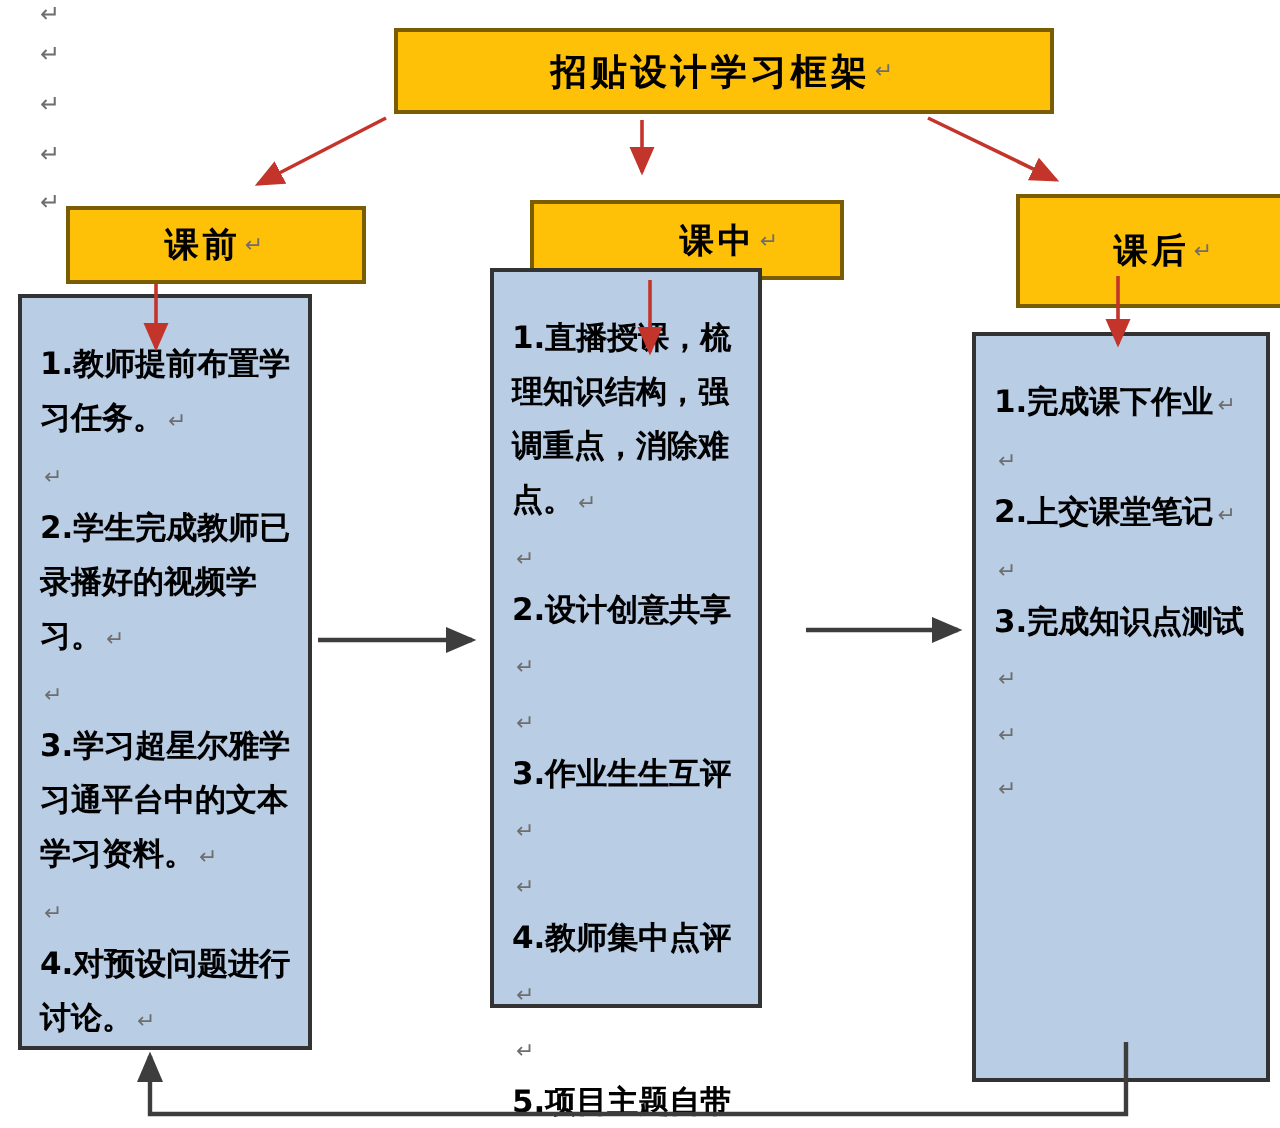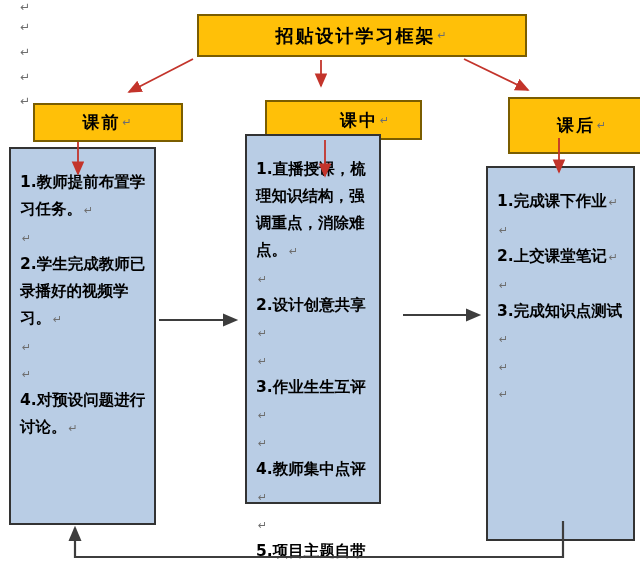--- a/index.html
+++ b/index.html
@@ -81,20 +81,21 @@
   <div class="hdr hdr-2">
     <span>课后</span>
       <span class="ret">↵</span>
   </div>
 
   <div class="body-box body-0">
       <div class="para">1.教师提前布置学习任务。<span class="ret">↵</span></div>
       <div class="blank"><span class="ret">↵</span></div>
       <div class="para">2.学生完成教师已录播好的视频学习。<span class="ret">↵</span></div>
       <div class="blank"><span class="ret">↵</span></div>
+      <div class="para">3.学习超星尔雅学习通平台中的文本学习资料。<span class="ret">↵</span></div>
       <div class="blank"><span class="ret">↵</span></div>
       <div class="para">4.对预设问题进行讨论。<span class="ret">↵</span></div>
     </div>
   <div class="body-box body-1">
       <div class="para">1.直播授课，梳理知识结构，强调重点，消除难点。<span class="ret">↵</span></div>
       <div class="blank"><span class="ret">↵</span></div>
       <div class="para">2.设计创意共享<span class="ret">↵</span></div>
       <div class="blank"><span class="ret">↵</span></div>
       <div class="para">3.作业生生互评<span class="ret">↵</span></div>
       <div class="blank"><span class="ret">↵</span></div>

